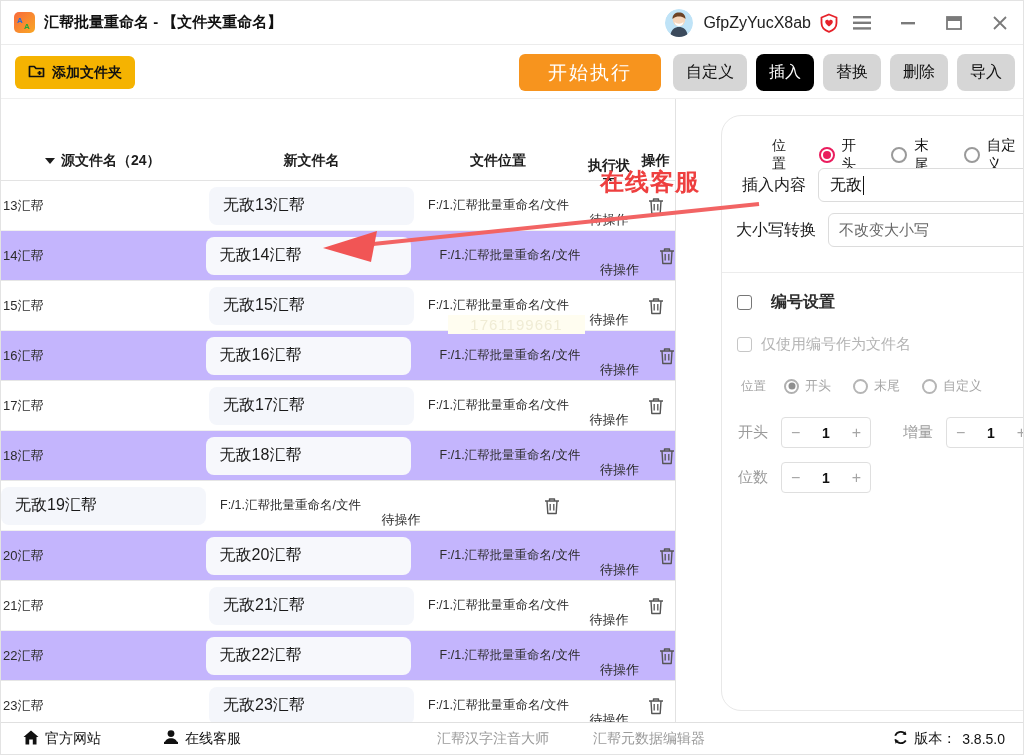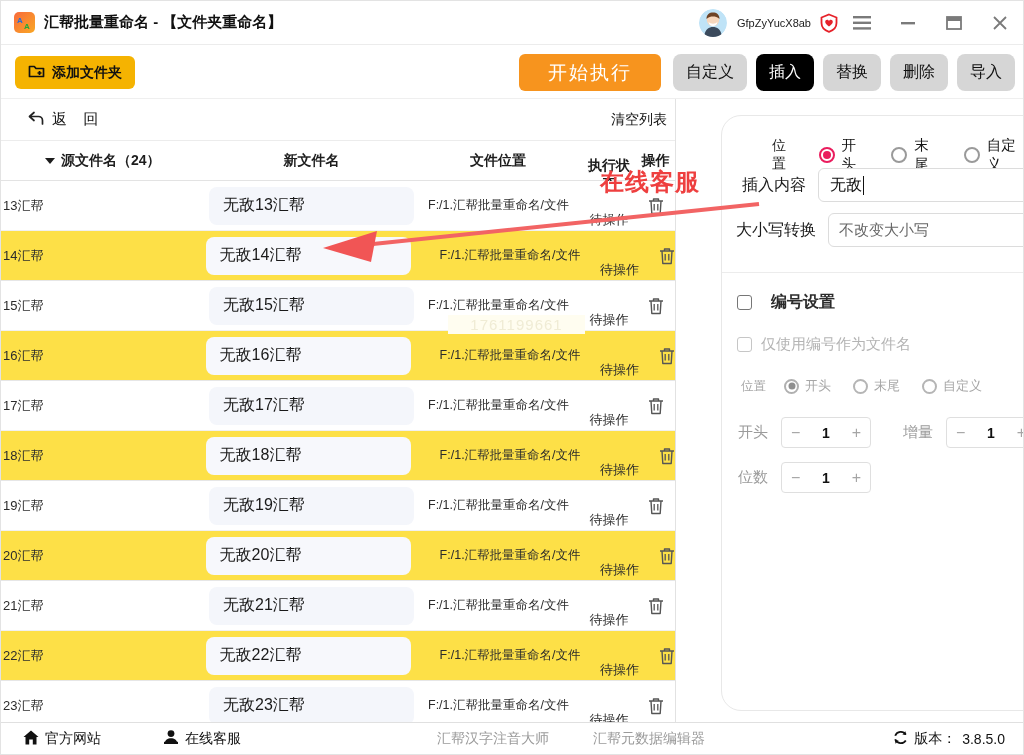--- a/index.html
+++ b/index.html
@@ -10,21 +10,21 @@
 
   
   .titlebar { position:absolute; left:0; top:0; width:100%; height:44px; background:#fff;
               border-bottom:1px solid #ececec; display:flex; align-items:center; }
   .appicon { width:21px; height:21px; border-radius:5px; margin-left:13px;
              background:linear-gradient(135deg,#f86a3c,#f9a825); position:relative; flex:none; }
   .appicon svg { position:absolute; inset:0; }
   .apptitle { margin-left:9px; font-size:15px; font-weight:700; color:#111; }
   .tb-right { position:absolute; right:0; top:0; height:44px; display:flex; align-items:center; }
   .avatar { width:28px; height:28px; border-radius:50%; overflow:hidden; flex:none; }
-  .username { font-size:11px; color:#222; margin:0 8px 0 10px; }
+  .username { font-size:16px; color:#222; margin:0 8px 0 10px; }
   .vipbadge { width:20px; height:20px; flex:none; }
   .winbtn { width:46px; height:44px; display:flex; align-items:center; justify-content:center; color:#7a7a7a; }
   .winbtn svg { display:block; }
 
   
   .toolbar { position:absolute; left:0; top:44px; width:100%; height:54px; background:#fff;
              border-bottom:1px solid #efefef; }
   .btn-add { position:absolute; left:14px; top:11px; height:33px; padding:0 13px; border-radius:6px;
              background:#f5b301; border:none; display:flex; align-items:center; gap:7px;
              font-size:14px; font-weight:700; color:#111; cursor:pointer;
@@ -53,21 +53,21 @@
   .c4 { width:54px; text-align:center;margin-top:28px; }
   .c5 { flex:1; display:flex; justify-content:center; }
   .thead .c1 { padding-left:44px; display:flex; align-items:center; gap:6px; }
   .thead .c2,.thead .c3 { text-align:center; padding-left:0; }
   .thead .c5 { justify-content:center; }
   .tri-down { width:0; height:0; border-left:5px solid transparent; border-right:5px solid transparent;
               border-top:6px solid #1d1d1d; display:inline-block; }
 
   .tbody { position:absolute; left:0; top:180px; width:674px; height:543px; overflow:hidden; }
   .trow { display:flex; align-items:center; height:50px; background:#fff; border-bottom:1px solid #f0f0f0; }
-  .trow.alt { background:#fde047; border-bottom:1px solid #e6e6e6;gap:15px; }
+  .trow.alt { background:#c4b5fd; border-bottom:1px solid #e6e6e6;gap:15px; }
   .trow .c1 { font-size:13px; color:#2b2b2b; }
   .newbox { margin-left:0; width:205px; height:38px; background:#f4f6fb; border-radius:8px;
             display:flex; align-items:center; padding-left:14px; font-size:16px; color:#1a1a1a; }
   .trow.alt .newbox { background:#f7f8fc; }
   .trow .c3 { font-size:12.5px; color:#2b2b2b; white-space:nowrap; overflow:hidden; }
   .trow .c4 { font-size:13px; color:#2b2b2b; }
   .trash { cursor:pointer; display:block; }
 
   .vdivider { position:absolute; left:674px; top:98px; width:1px; height:625px; background:#e2e2e2; }
 
@@ -213,31 +213,20 @@
     <button class="btn-start">开始执行</button>
     <div class="tabs">
       <button class="tab">自定义</button>
       <button class="tab active">插入</button>
       <button class="tab">替换</button>
       <button class="tab">删除</button>
       <button class="tab">导入</button>
     </div>
   </div>
 
-  <div class="listbar">
-    <div class="backbtn">
-      <span>
-        <svg width="17" height="15" viewBox="0 0 17 15" fill="none">
-            <path d="M7 1.5 L2.5 5.5 L7 9.5 M2.5 5.5 H11.5 C13.7 5.5 15.5 7.3 15.5 9.5 V13" stroke="#222" stroke-width="1.7" stroke-linejoin="round" stroke-linecap="round"></path>
-          </svg>
-      </span>
-      <span>返 回</span>
-    </div>
-    <div class="clearbtn">清空列表</div>
-  </div>
 
   <div class="thead">
     <div class="c1">
       <span class="tri-down"></span>
       <span>源文件名（24）</span>
     </div>
     <div class="c2">新文件名</div>
     <div class="c3">文件位置</div>
     <div class="c4">执行状态</div>
     <div class="c5">操作</div>
@@ -334,21 +323,20 @@
       <div class="c5">
         <span>
           <svg class="trash" width="16" height="18" viewBox="0 0 16 18" fill="none">
             <path d="M1 4 H15 M5.5 4 V2 H10.5 V4 M3 4 L3.8 16.5 H12.2 L13 4" stroke="#555" stroke-width="1.4" stroke-linejoin="round"></path>
             <path d="M6.2 7 V13.5 M9.8 7 V13.5" stroke="#555" stroke-width="1.3"></path>
           </svg>
         </span>
       </div>
     </div>
       <div class="trow">
-      <div class="c1">19汇帮</div>
       <div class="c2">
           <div class="newbox">无敌19汇帮</div>
         </div>
       <div class="c3">F:/1.汇帮批量重命名/文件</div>
       <div class="c4">待操作</div>
       <div class="c5">
         <span>
           <svg class="trash" width="16" height="18" viewBox="0 0 16 18" fill="none">
             <path d="M1 4 H15 M5.5 4 V2 H10.5 V4 M3 4 L3.8 16.5 H12.2 L13 4" stroke="#555" stroke-width="1.4" stroke-linejoin="round"></path>
             <path d="M6.2 7 V13.5 M9.8 7 V13.5" stroke="#555" stroke-width="1.3"></path>

